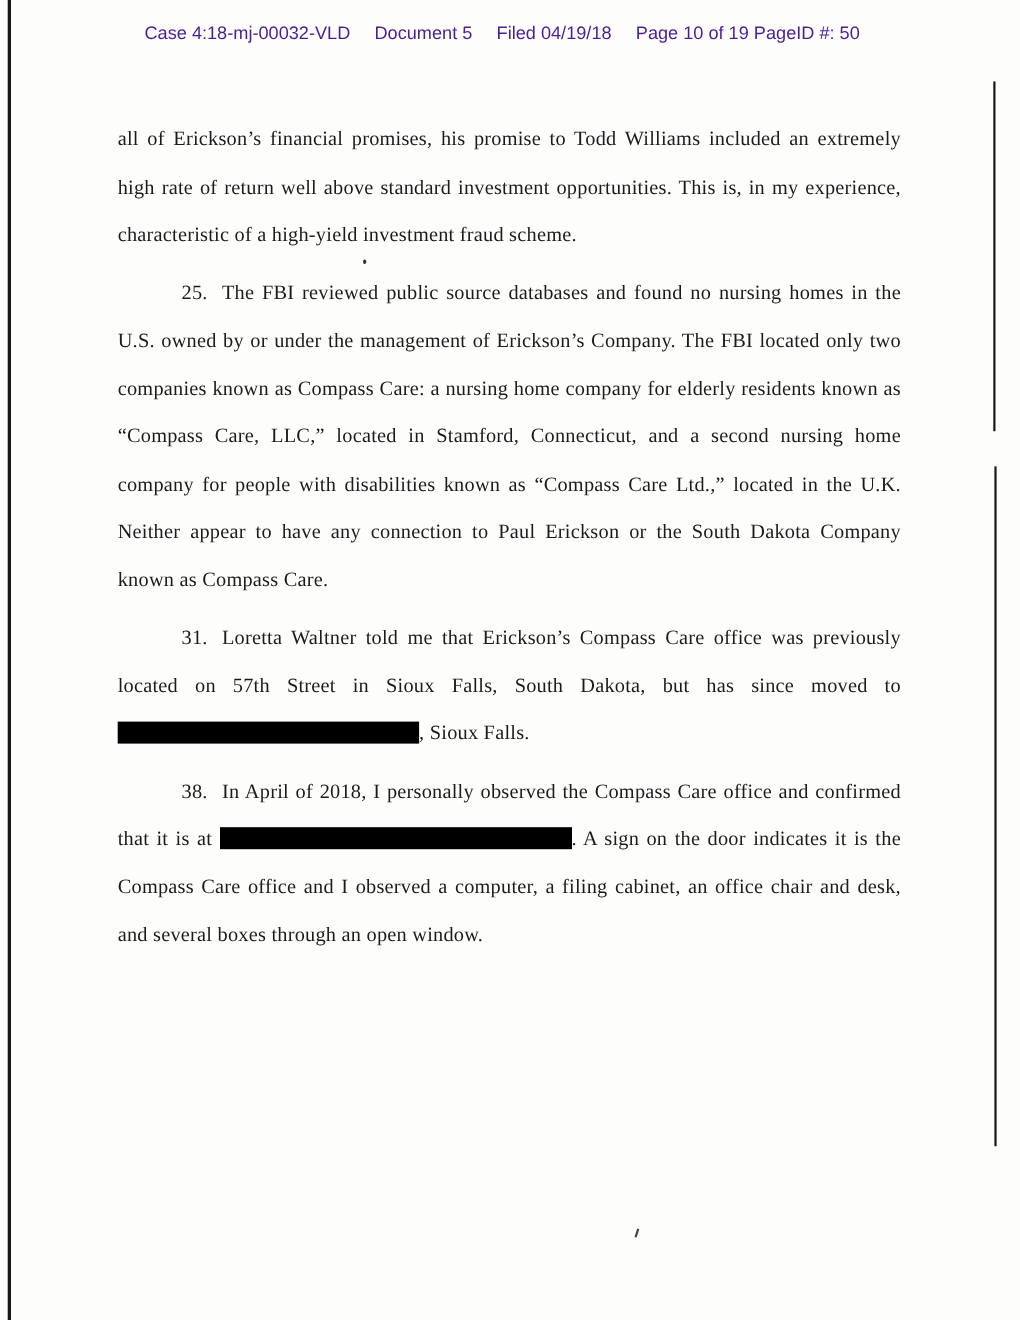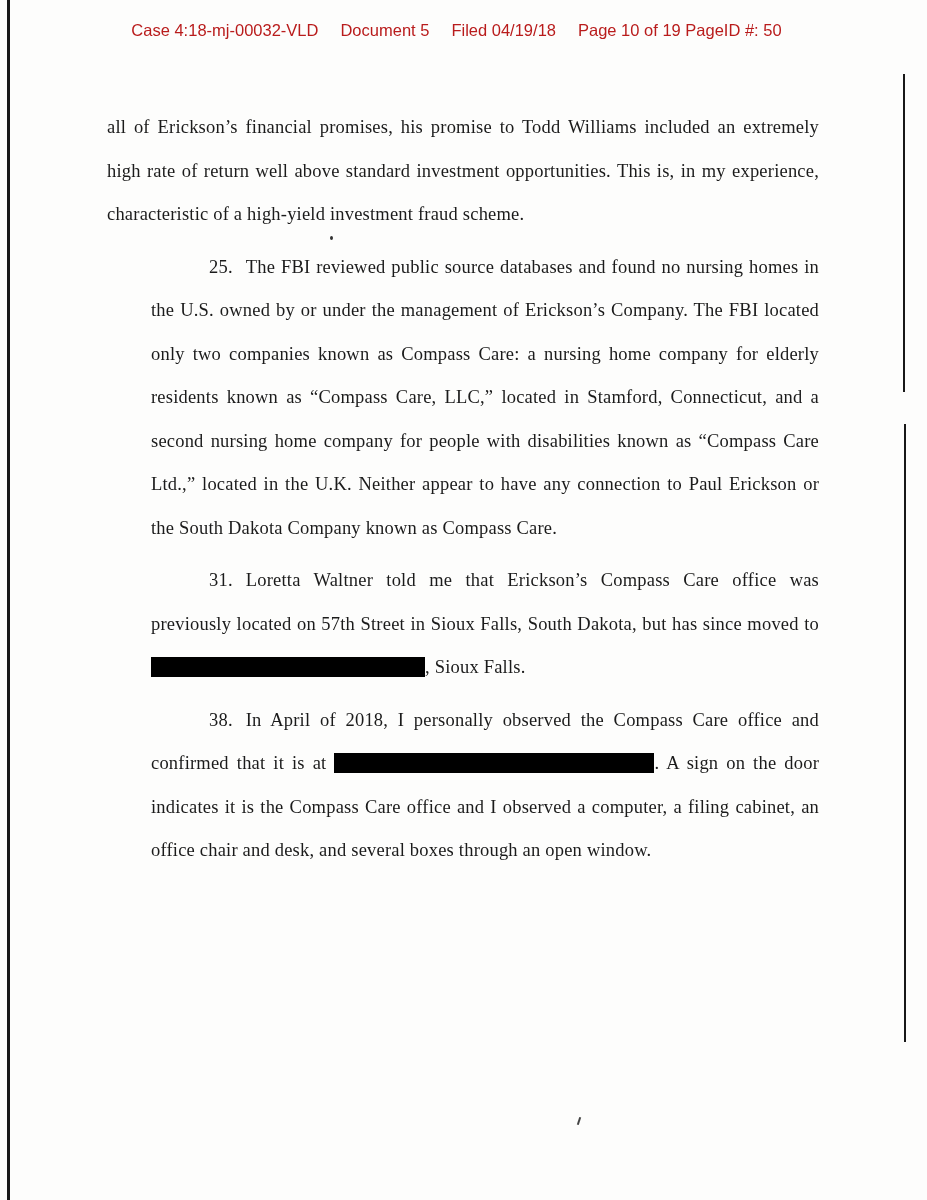--- a/index.html
+++ b/index.html
@@ -17,37 +17,37 @@
   .stamp {
     position: absolute;
     top: 21px;
     left: 0;
     right: 14px;
     display: flex;
     justify-content: center;
     gap: 22px;
     font-family: "Liberation Sans", sans-serif;
     font-size: 16.5px;
-    color: #b91c1c;
+    color: #4c1d95;
     white-space: nowrap;
   }
 
   
   .content {
     position: absolute;
     left: 107px;
     top: 106px;
     width: 712px;
     font-size: 18.5px;
     line-height: 43.5px;
     text-align: justify;
     letter-spacing: 0.2px;
   }
   .content p { margin: 0; }
-  .content p + p { margin-top: 9px; margin-left: 44px; }
+  .content p + p { margin-top: 9px; }
   .content p.numbered { text-indent: 58px; }
   .pnum { margin-right: 13px; }
 
   
   .redaction {
     display: inline-block;
     height: 20px;
     background: #000;
     vertical-align: -4px;
   }

